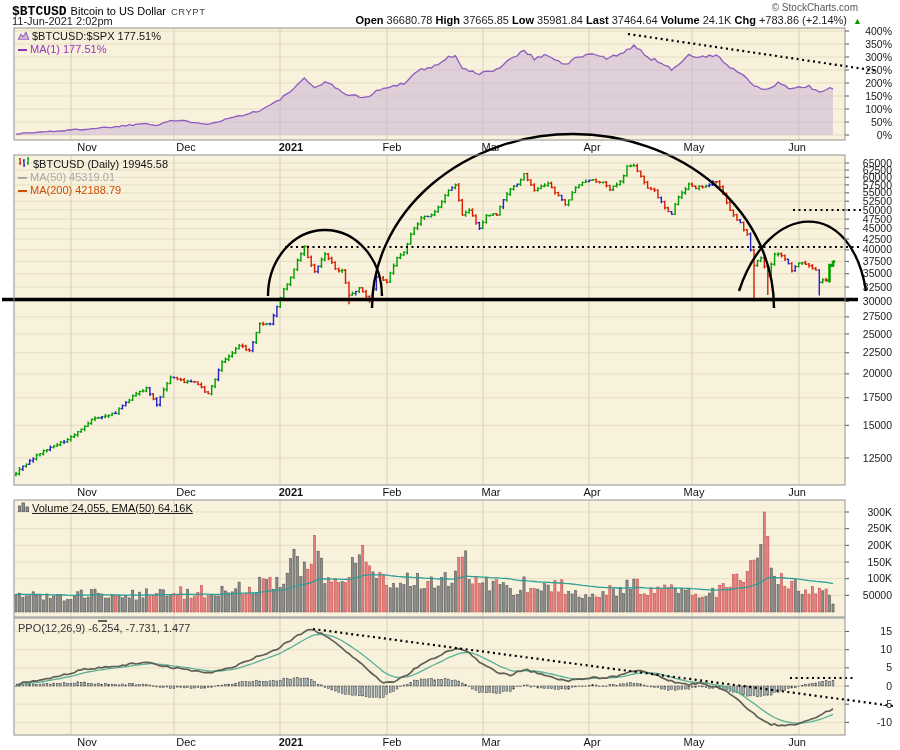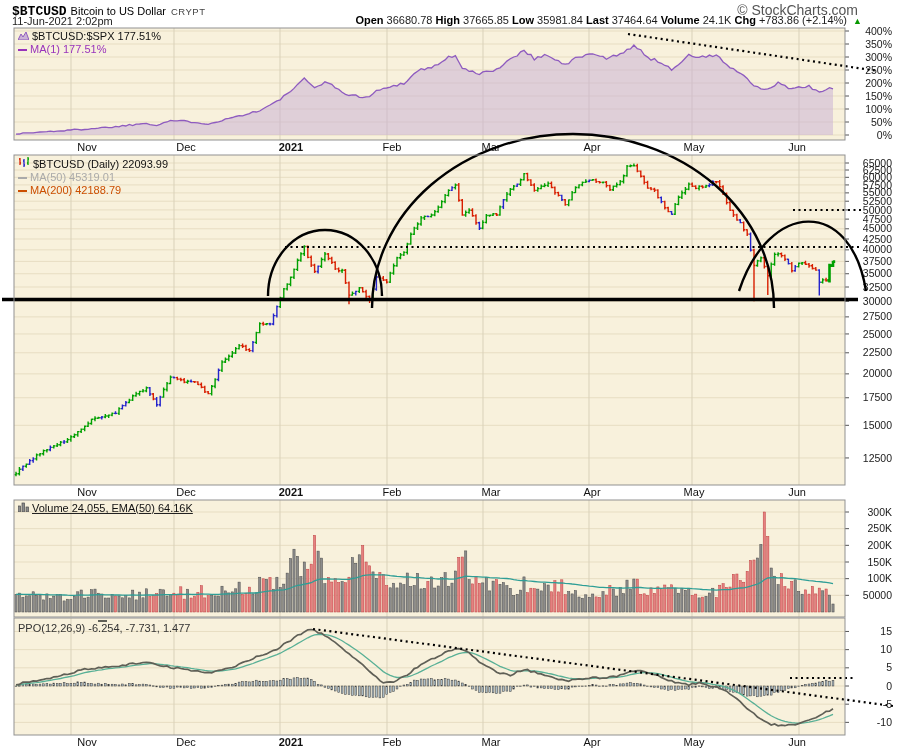--- a/index.html
+++ b/index.html
@@ -2,21 +2,21 @@
 <html><head>
 <meta charset="utf-8">
 <style>
   html,body{margin:0;padding:0;background:#fff;}
   .chart{position:relative;width:900px;height:750px;background:#ffffff;
          font-family:"Liberation Sans",sans-serif;color:#222;overflow:hidden;}
   .hdr-row1{position:absolute;top:1px;left:12px;white-space:nowrap;}
   .sym{font-weight:bold;font-size:13px;color:#000;font-family:Liberation Mono, monospace;}
   .symname{font-size:11px;color:#000;margin-left:4px;}
   .symtag{font-size:9.5px;color:#444;margin-left:5px;letter-spacing:.5px;}
-  .copyright{position:absolute;top:2px;right:42px;font-size:14px;color:#555;}
+  .copyright{position:absolute;top:2px;right:42px;font-size:10px;color:#555;}
   .hdr-date{position:absolute;top:15px;left:12px;font-size:11px;color:#222;}
   .quote{position:absolute;top:14px;right:38px;font-size:11px;color:#1c1c1c;white-space:nowrap;}
   .quote b{color:#000;margin-left:0;}
   .up-arrow{color:#089800;font-size:9px;margin-left:3px;}
   .legend{position:absolute;font-size:11px;line-height:13px;white-space:nowrap;}
   .legend .row{display:flex;align-items:center;}
   .lg-dash{display:inline-block;width:9px;height:0;border-top:2px solid currentColor;margin-right:3px;}
   .lg-ico{display:inline-block;margin-right:3px;}
   svg text{font-family:"Liberation Sans",sans-serif;}
 </style>
@@ -1489,21 +1489,21 @@
 
   <div class="legend" style="left:18px;top:157px;">
     <div class="row" style="color:#111;">
       <span class="lg-ico">
         <svg width="12" height="11">
           <path d="M2 1 V8 M1 2 H2 M2 6 H3" stroke="#d81e00" stroke-width="1.3" fill="none"></path>
           <path d="M6 2 V10 M5 4 H6 M6 8 H7" stroke="#2424cc" stroke-width="1.3" fill="none"></path>
           <path d="M10 0 V8 M9 6 H10 M10 2 H11" stroke="#00a000" stroke-width="1.3" fill="none"></path>
         </svg>
       </span>
-      <span>$BTCUSD (Daily) 22093.99</span>
+      <span>$BTCUSD (Daily) 19945.58</span>
     </div>
     <div class="row" style="color:#aaaaaa;">
       <span class="lg-dash"></span>
       <span>MA(50) 45319.01</span>
     </div>
     <div class="row" style="color:#cc4e00;">
       <span class="lg-dash"></span>
       <span>MA(200) 42188.79</span>
     </div>
   </div>

